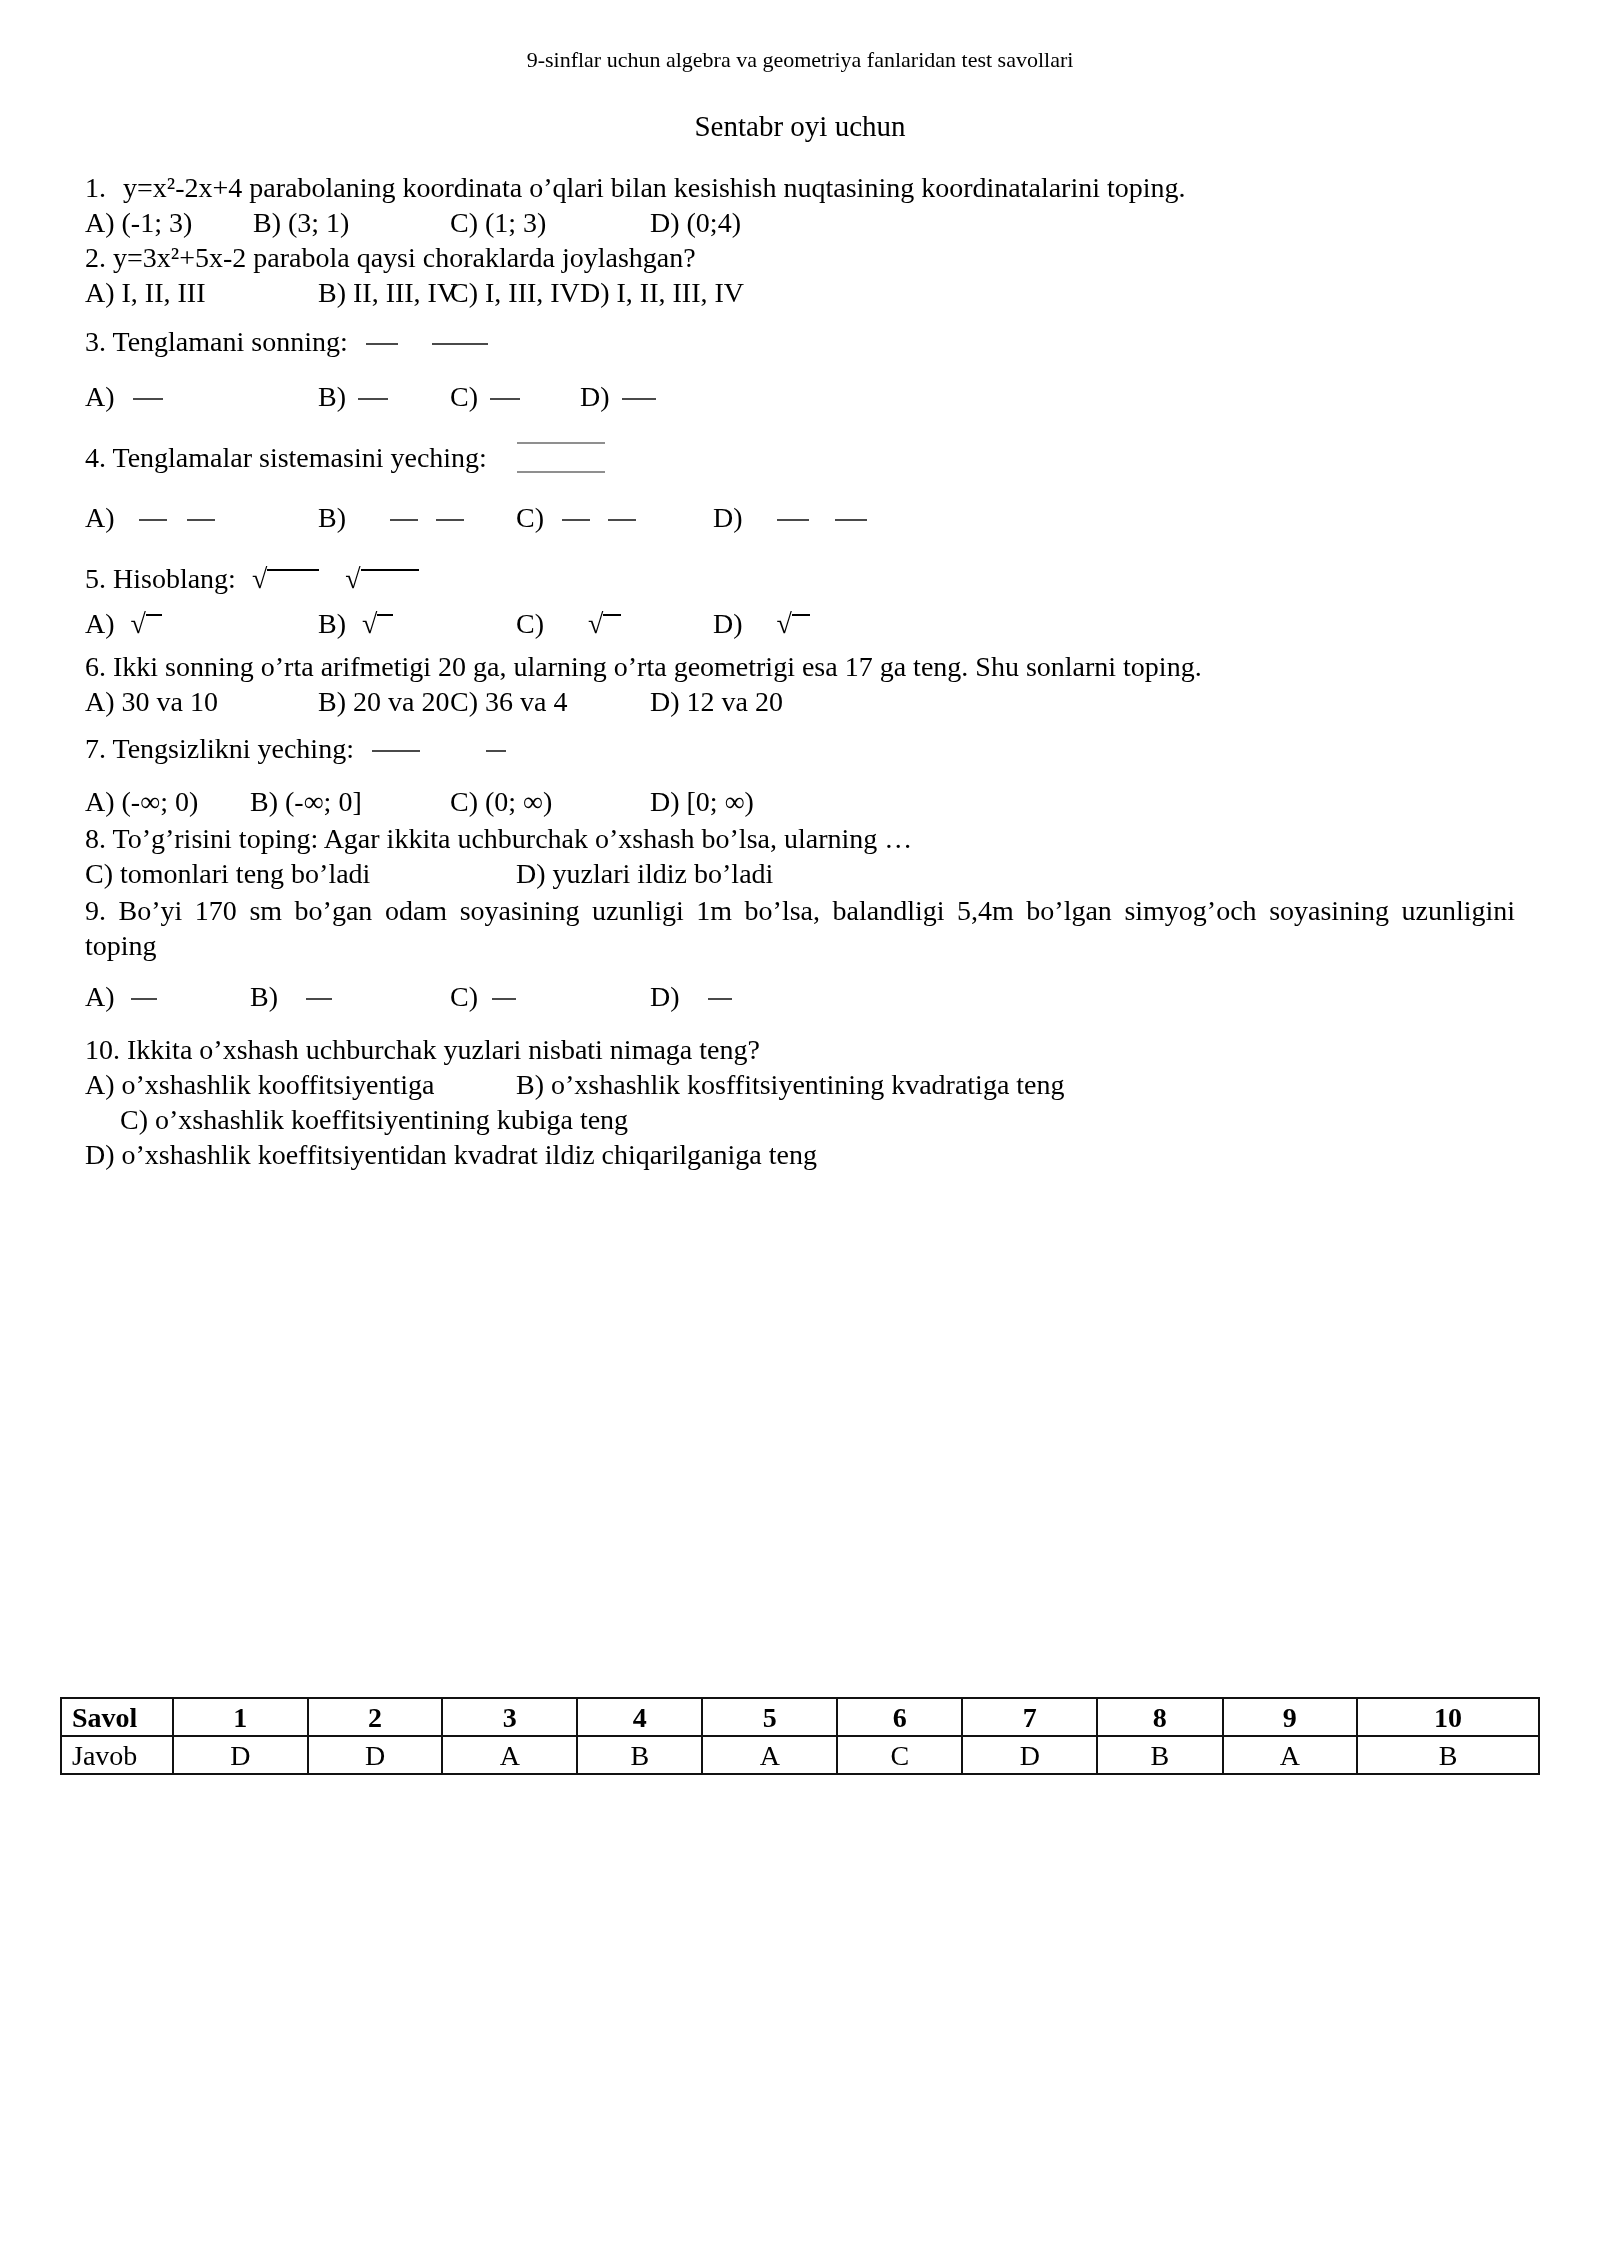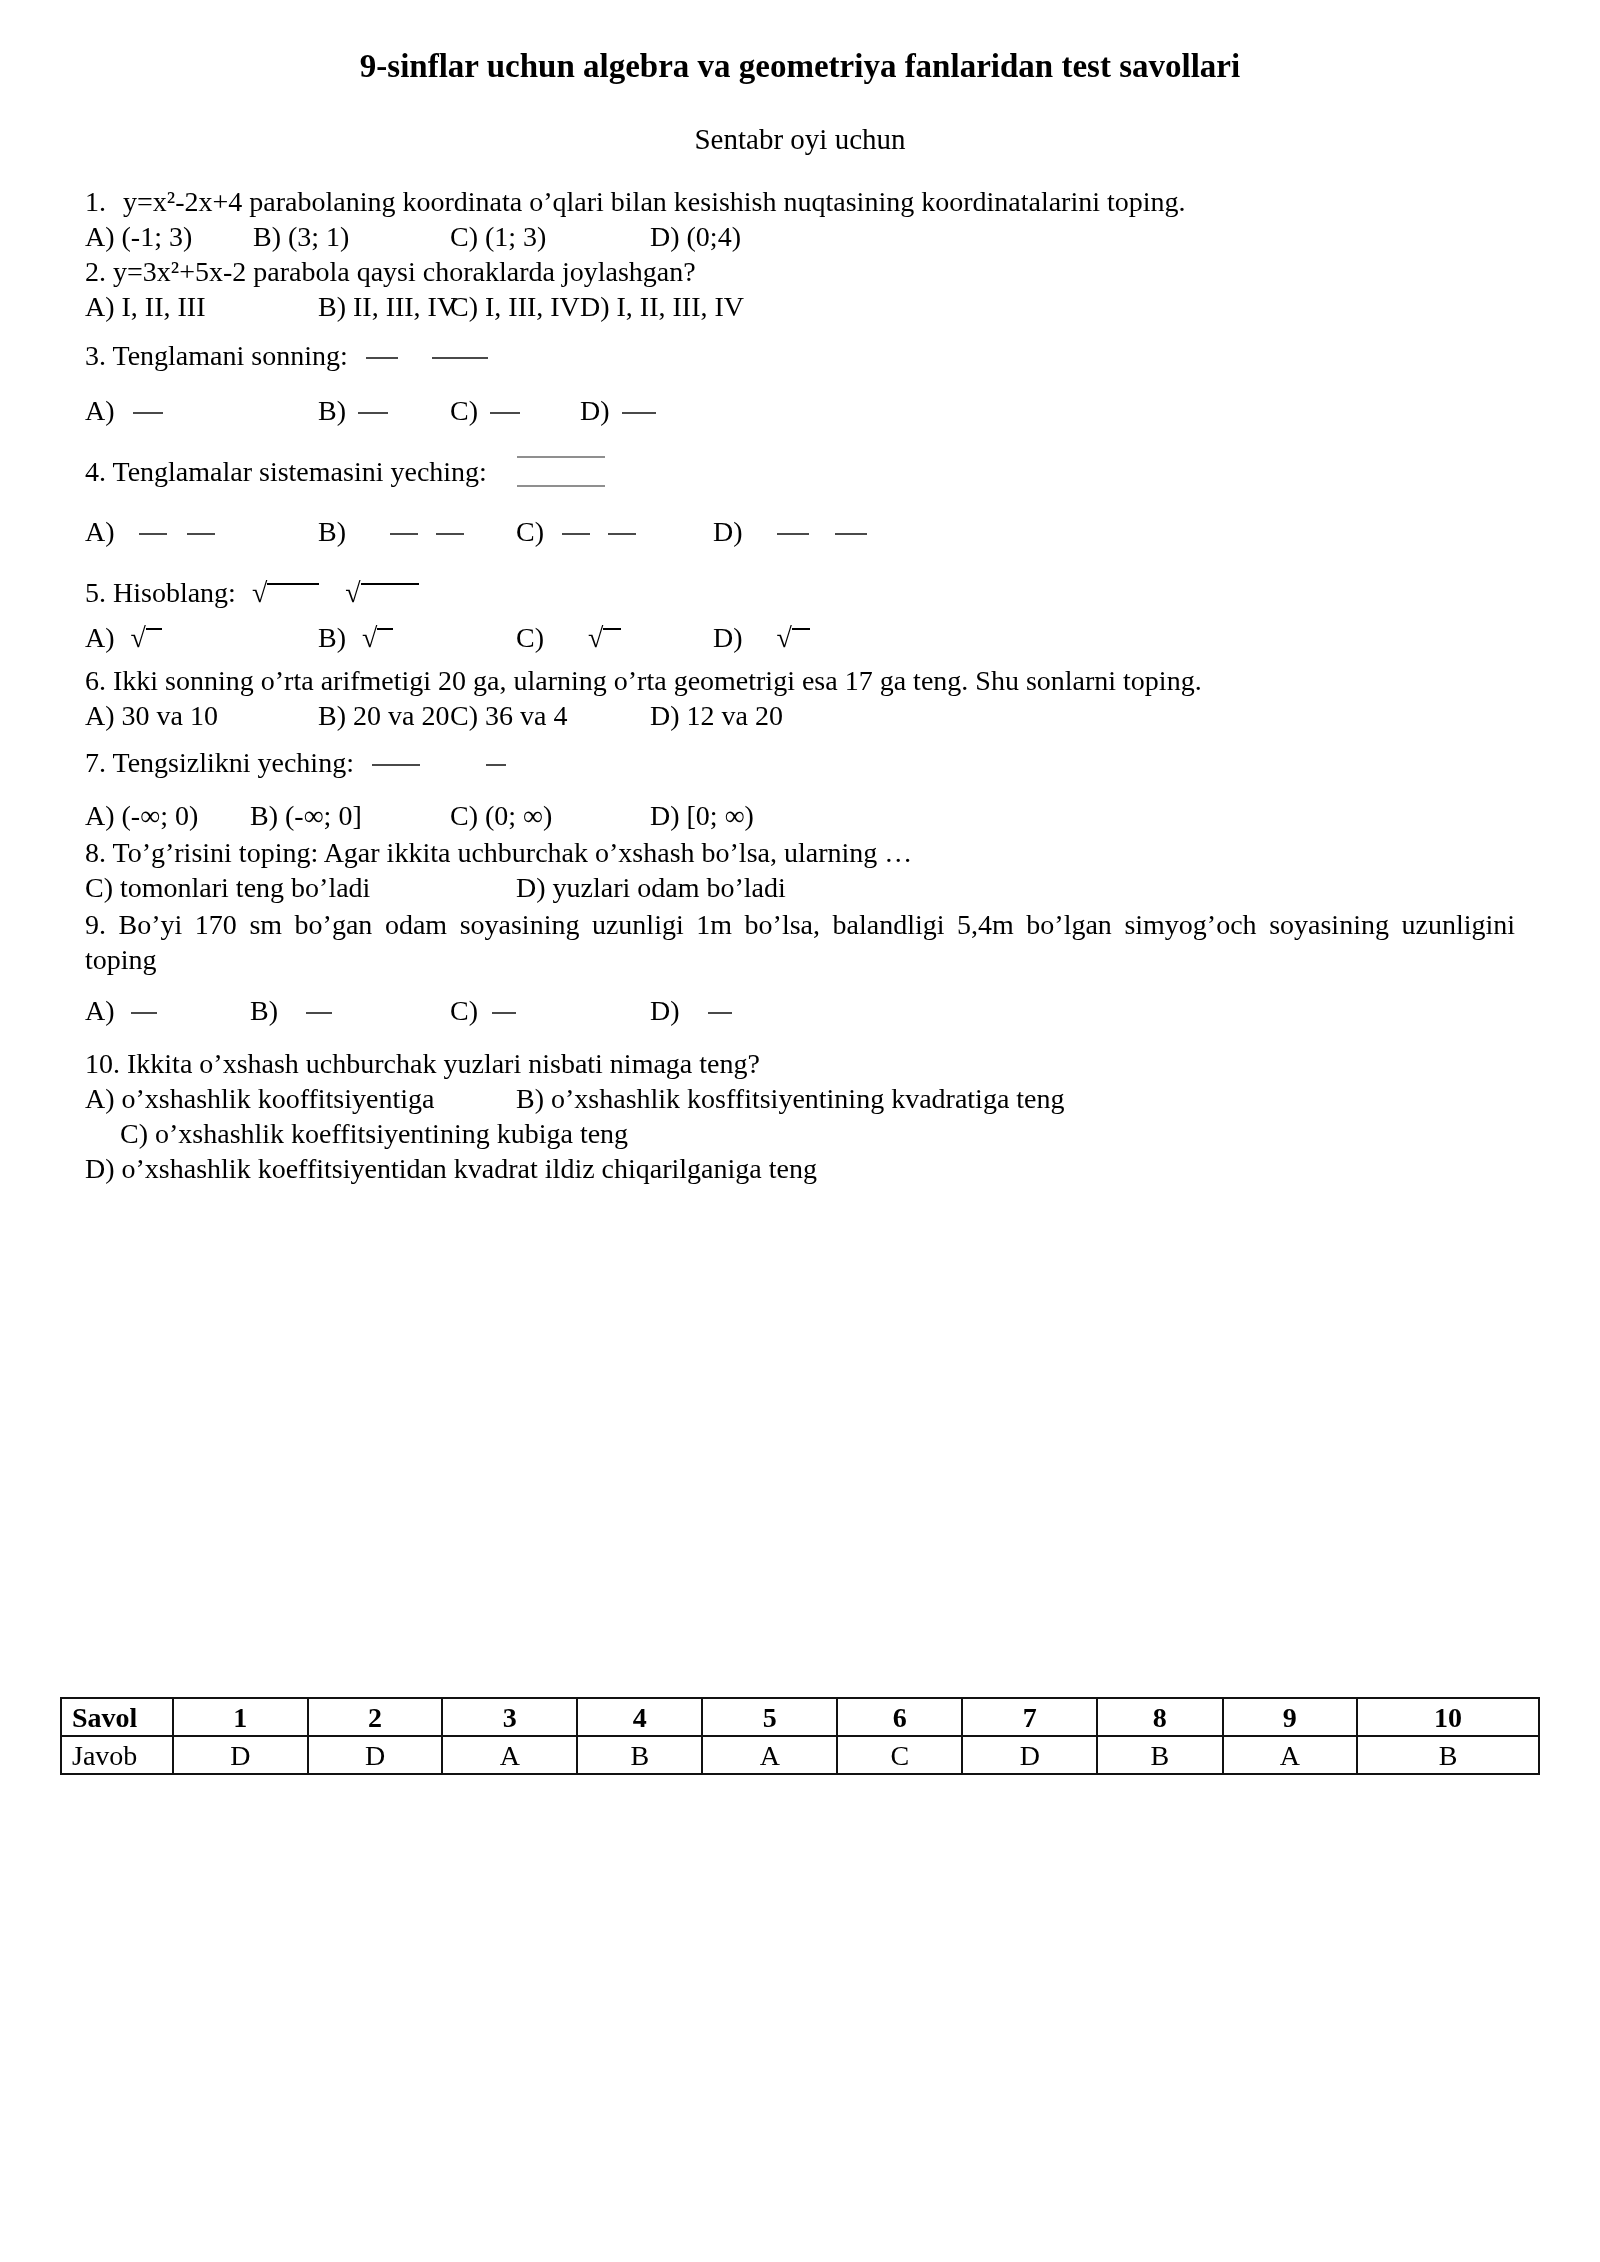--- a/index.html
+++ b/index.html
@@ -11,22 +11,22 @@
     background: #ffffff;
     color: #000000;
     font-family: "Liberation Serif", "DejaVu Serif", serif;
     font-size: 28px;
     line-height: 1.25;
     padding: 40px 85px 0 85px;
     overflow: hidden;
   }
   .doc-title {
     text-align: center;
-    font-weight: 700;
-    font-size: 33px;
+    font-weight: 400;
+    font-size: 22px;
     margin: 6px 0 0 0;
   }
   .doc-subtitle {
     text-align: center;
     font-weight: 400;
     font-size: 29px;
     margin: 34px 0 0 0;
   }
   .qtext { }
   .hang { padding-left: 38px; }
@@ -184,21 +184,21 @@
       <span class="opt">D) [0; ∞)</span>
     </div>
   </div>
 
   <div style="margin-top:2px">
     <div class="qtext">
       <span>8.</span> <span>To’g’risini toping: Agar ikkita uchburchak o’xshash bo’lsa, ularning …</span>
     </div>
     <div class="opts">
       <span class="opt" style="width:431px">C) tomonlari teng bo’ladi</span>
-      <span class="opt">D) yuzlari odam bo’ladi</span>
+      <span class="opt">D) yuzlari ildiz bo’ladi</span>
     </div>
   </div>
 
   <div style="margin-top:2px">
     <div class="qtext justify">
       <span>9.</span> <span>Bo’yi 170 sm bo’gan odam soyasining uzunligi 1m bo’lsa, balandligi 5,4m bo’lgan simyog’och soyasining uzunligini toping</span>
     </div>
     <div class="opts" style="margin-top:16px">
       <span class="opt" style="width:165px"><span>A)</span><span class="bar" style="width:26px;margin-left:16px"></span></span>
       <span class="opt" style="width:200px"><span>B)</span><span class="bar" style="width:26px;margin-left:28px"></span></span>

